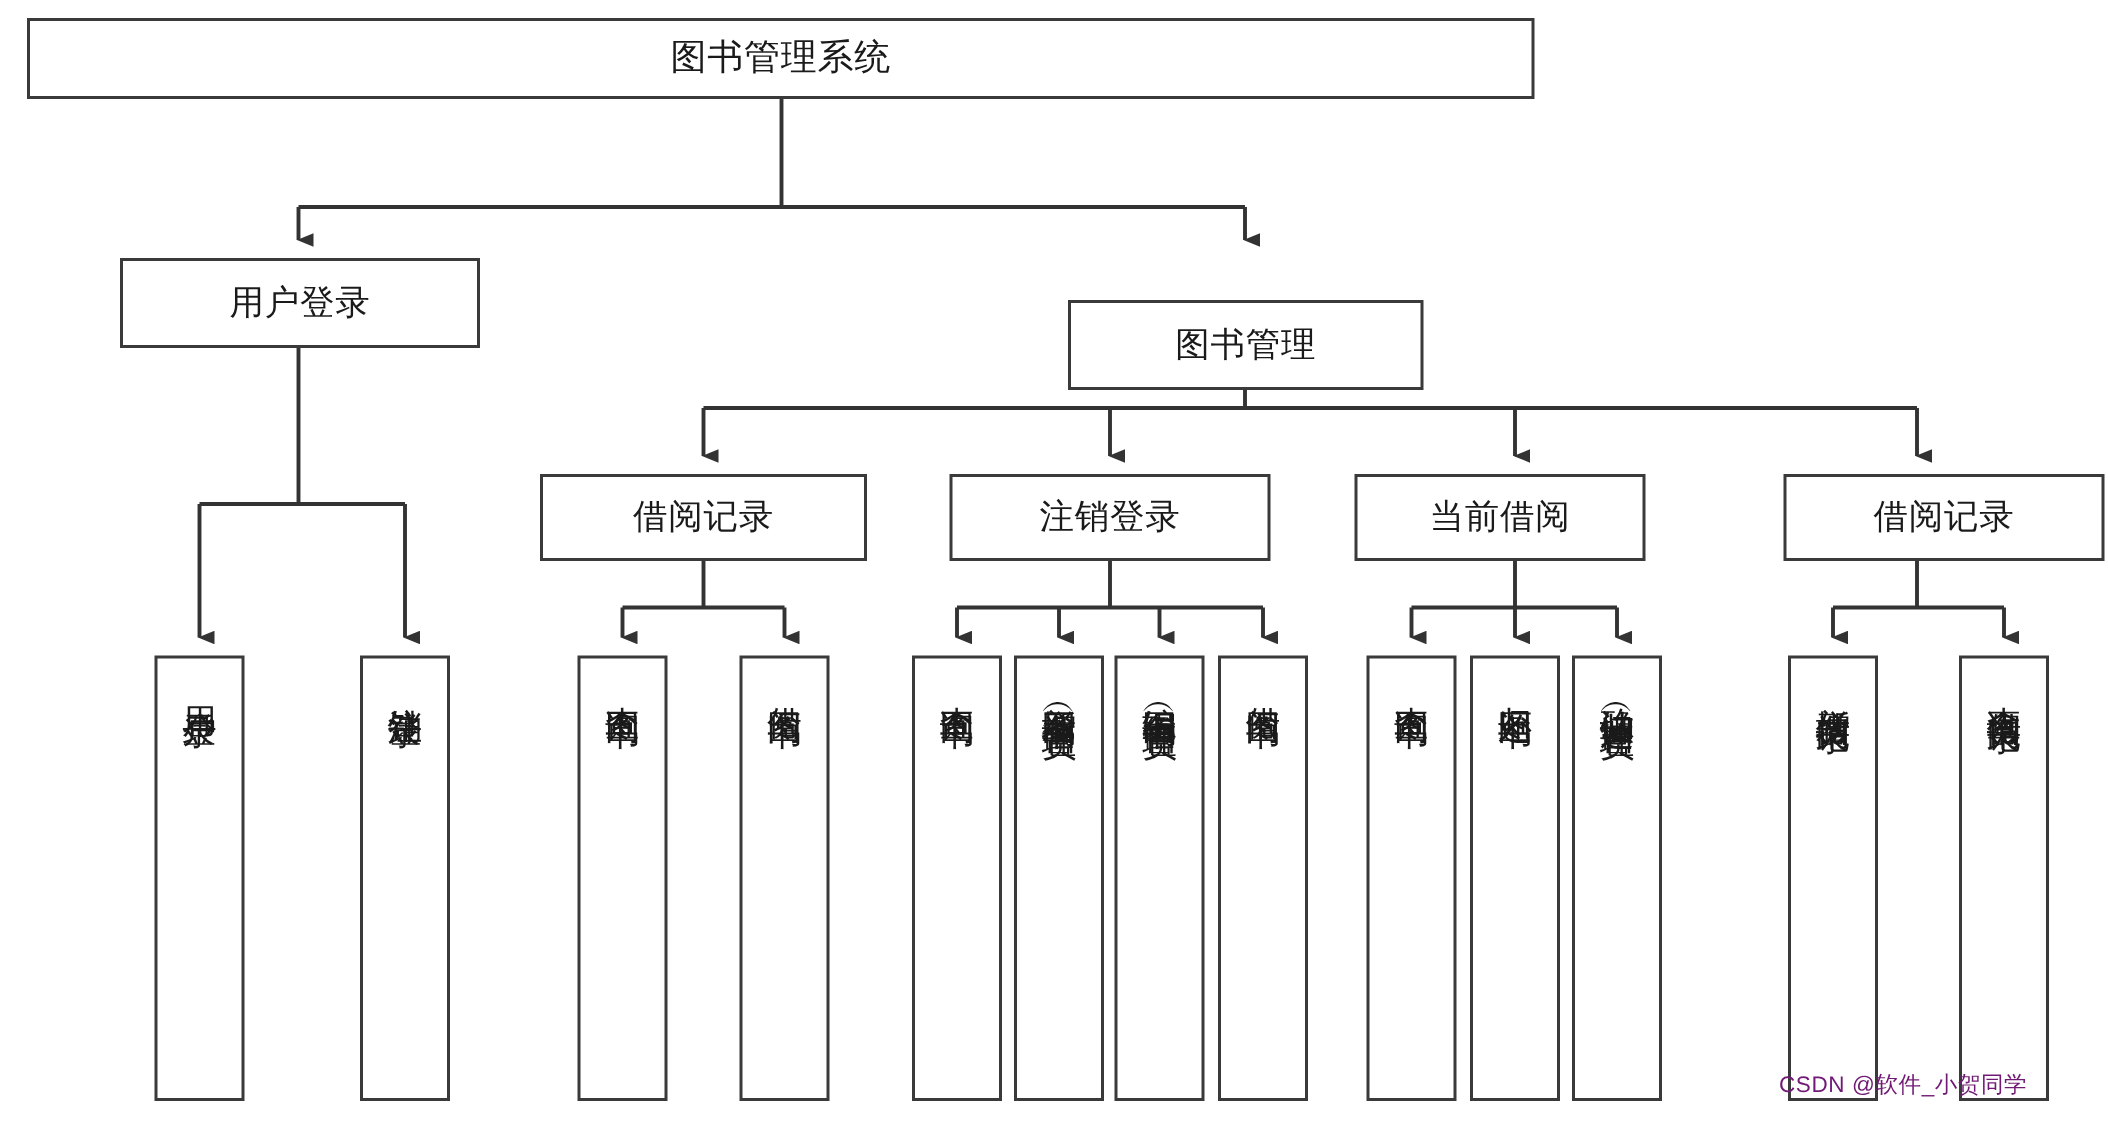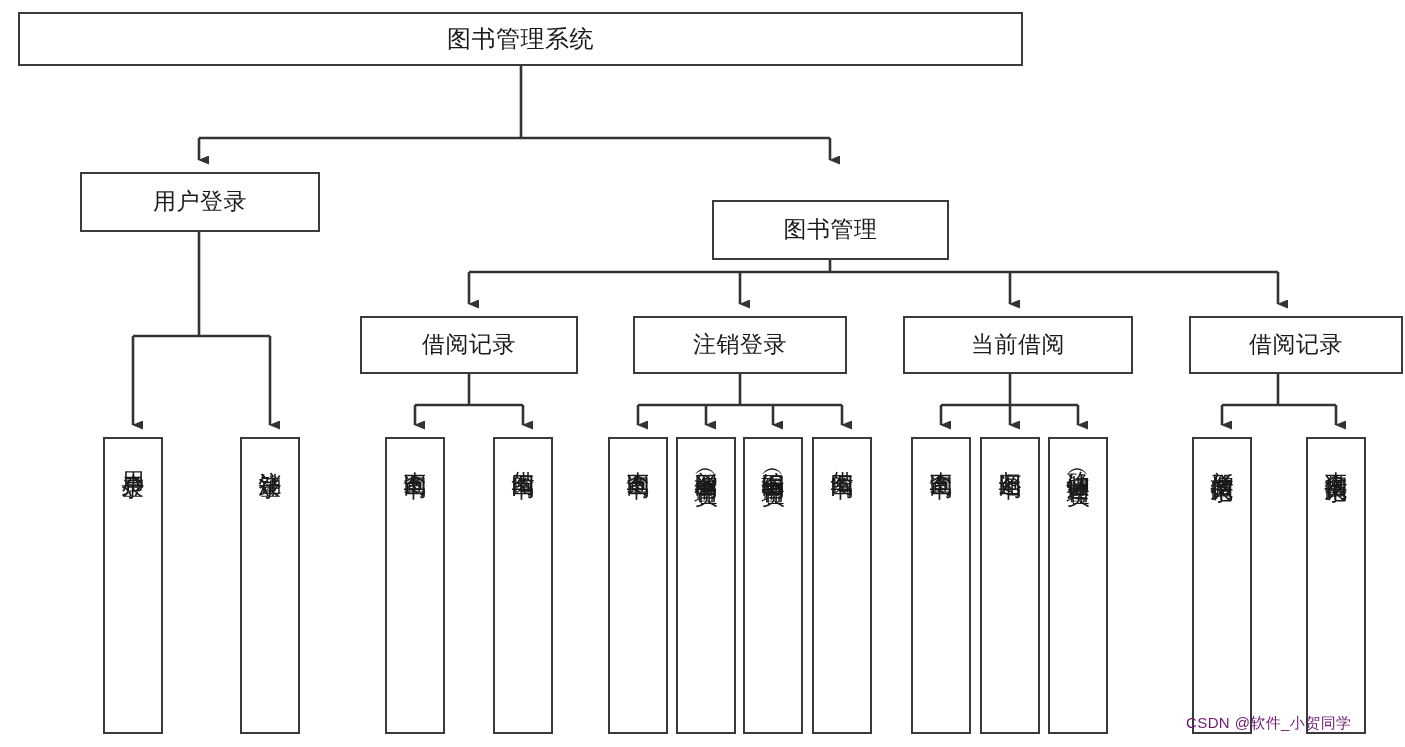--- a/index.html
+++ b/index.html
@@ -137,21 +137,21 @@
   </div>
 
   <div class="node horiz" style="left:360px; top:316px; width:218px; height:58px;">
     <span class="label">借阅记录</span>
   </div>
 
   <div class="node horiz" style="left:633px; top:316px; width:214px; height:58px;">
     <span class="label">注销登录</span>
   </div>
 
-  <div class="node horiz" style="left:903px; top:316px; width:230px; height:58px;">
+  <div class="node horiz" style="left:903px; top:316px; width:194px; height:58px;">
     <span class="label">当前借阅</span>
   </div>
 
   <div class="node horiz" style="left:1171px; top:316px; width:214px; height:58px;margin-left:18px;">
     <span class="label">借阅记录</span>
   </div>
 
   <div class="node vert" style="left:103px; top:437px; width:60px; height:297px;">
     <span class="label">用户登录</span>
   </div>

